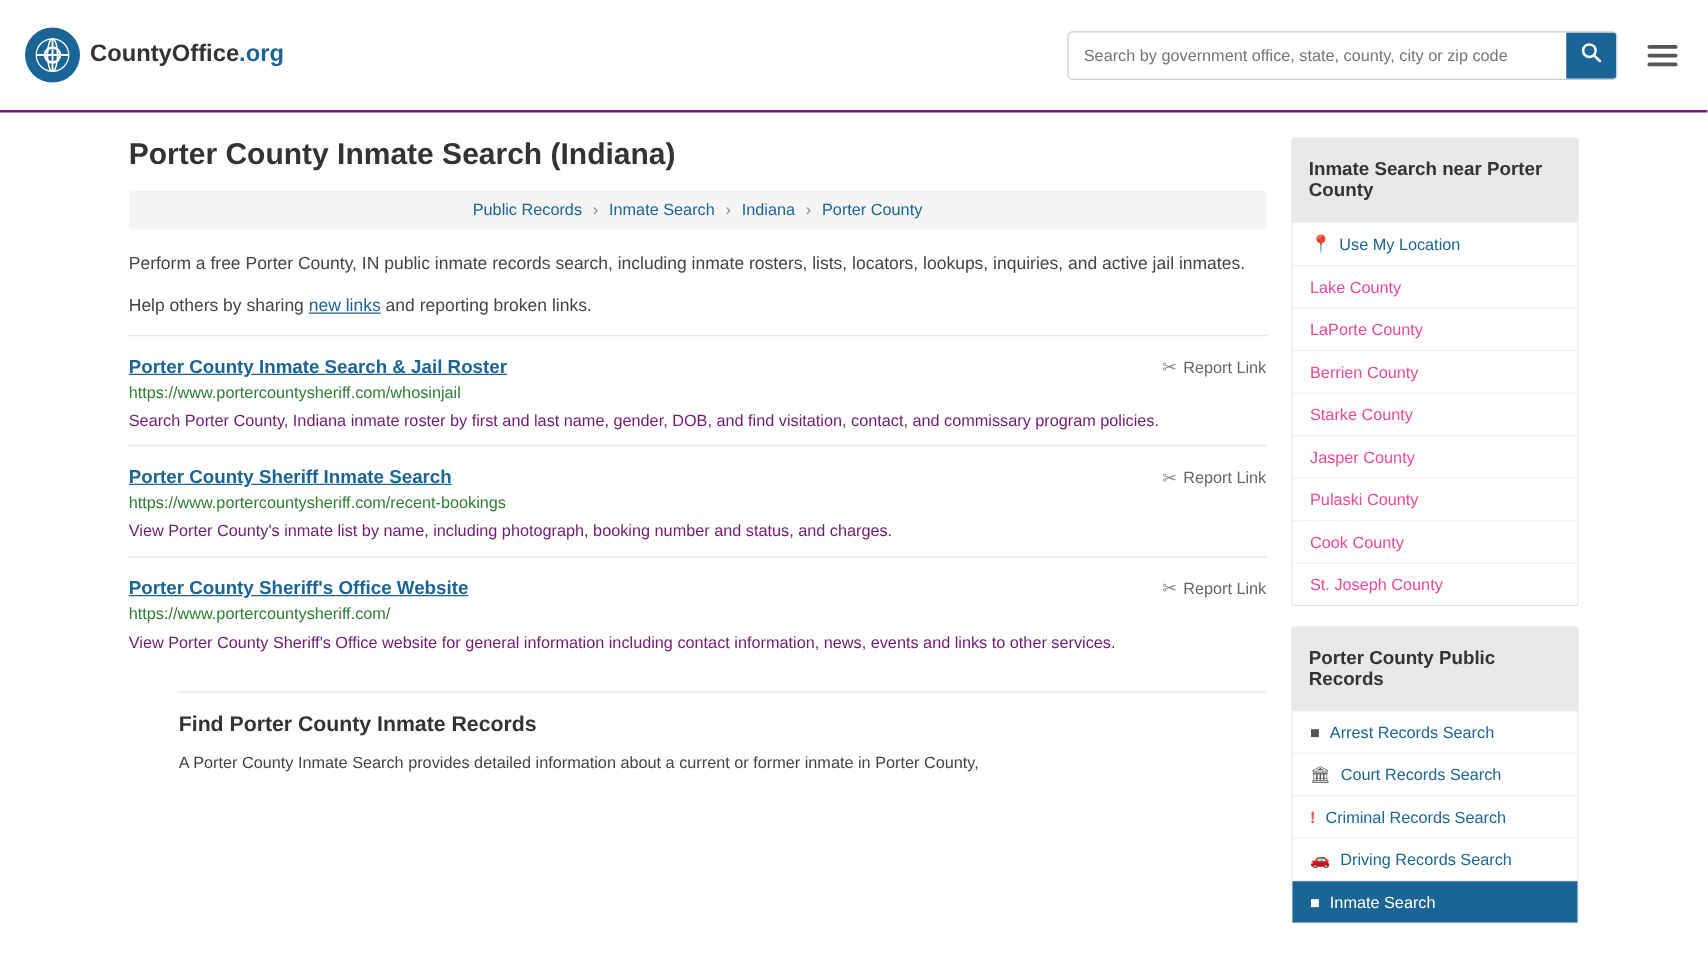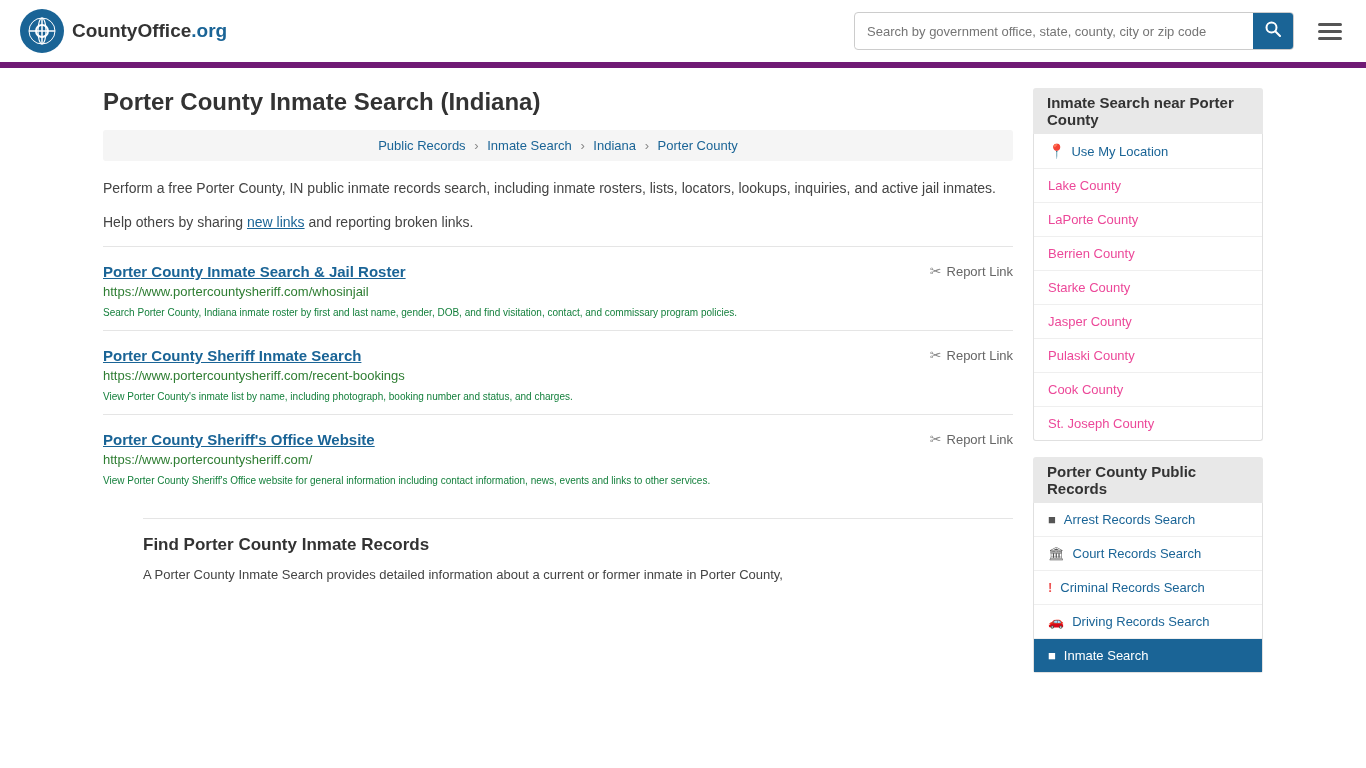--- a/index.html
+++ b/index.html
@@ -1,22 +1,22 @@
 <!DOCTYPE html>
 <html><head>
   <meta charset="utf-8">
   <style>
     * { box-sizing: border-box; margin: 0; padding: 0; }
     body { font-family: Arial, sans-serif; font-size: 14px; color: #333; background: #fff; }
 
     
     .header {
       background: #fff;
-      border-bottom: 6px solid #701a75;
-      padding: 9px 20px;
+      border-bottom: 2px solid #701a75;
+      padding: 22px 20px;
       display: flex;
       align-items: center;
       justify-content: space-between;
     }
     .logo-area {
       display: flex;
       align-items: center;
       gap: 8px;
     }
     .logo-circle {
@@ -161,22 +161,22 @@
     .report-icon {
       font-size: 14px;
       color: #888;
     }
     .result-url {
       color: #2e7d32;
       font-size: 13px;
       margin-bottom: 6px;
     }
     .result-desc {
-      font-size: 10px;
-      color: #15803d;
+      font-size: 13px;
+      color: #701a75;
       line-height: 1.5;
     }
 
     
     .find-section {
       margin-top: 20px;
       border-top: 1px solid #e5e5e5;
       padding-top: 16px;
       margin-left: 40px;
     }
@@ -191,21 +191,21 @@
       color: #444;
       line-height: 1.6;
     }
 
     
     .sidebar-section {
       margin-bottom: 16px;
     }
     .sidebar-section-header {
       background: #e8e8e8;
-      padding: 6px 14px;
+      padding: 17px 14px;
       font-size: 15px;
       font-weight: bold;
       color: #333;
       border-radius: 3px 3px 0 0;
     }
     .sidebar-list {
       border: 1px solid #e0e0e0;
       border-top: none;
       border-radius: 0 0 3px 3px;
     }

